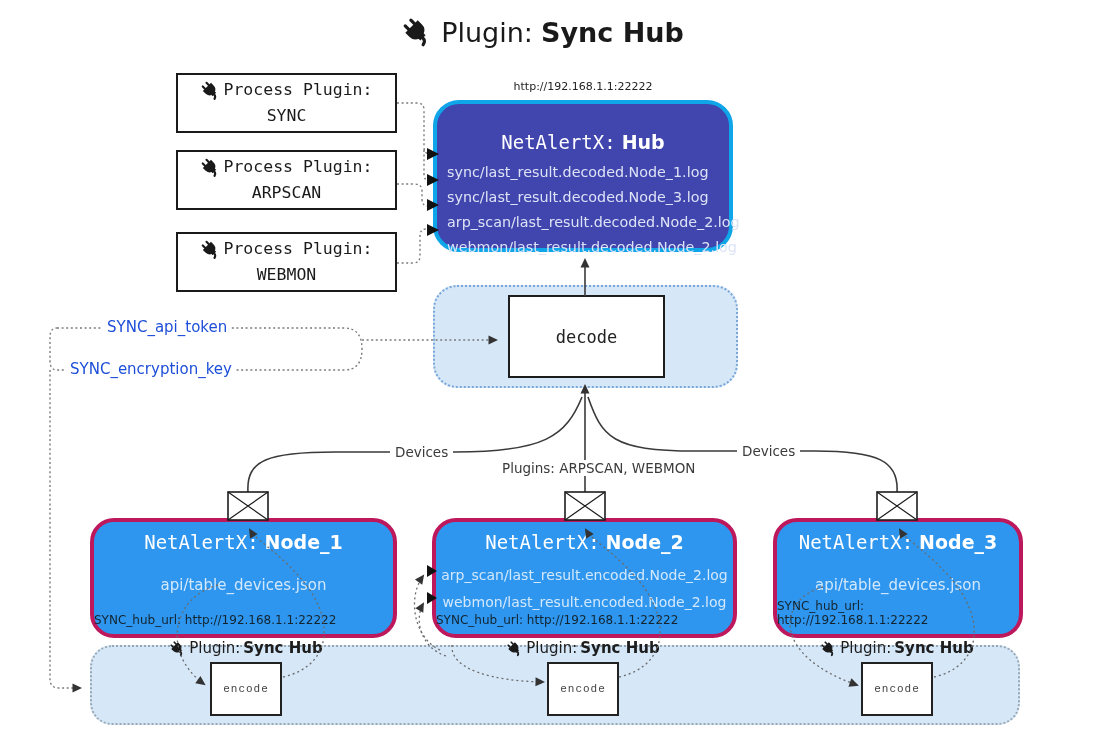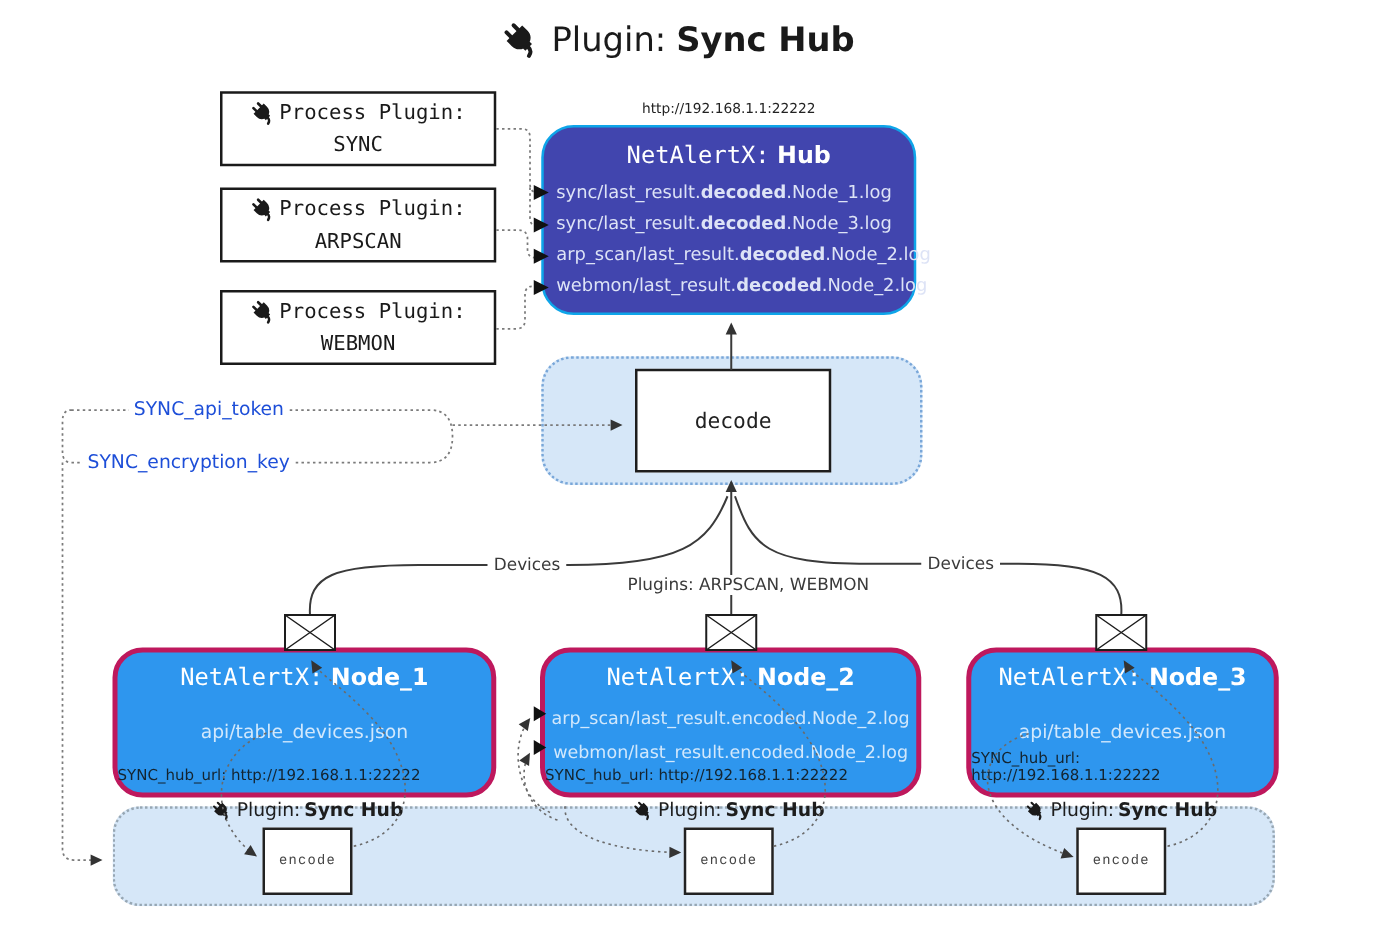--- a/index.html
+++ b/index.html
@@ -21,28 +21,28 @@
         border:2px solid #1a1a1a;box-sizing:border-box;z-index:1;
         font-family:"DejaVu Sans Mono",monospace;font-size:16.5px;color:#1a1a1a;
         display:flex;flex-direction:column;align-items:center;justify-content:center;}
   .pbox .l1{display:flex;align-items:center;gap:2px;line-height:26px;}
   .pbox .l2{line-height:26px;}
 
   
   .hub-url{position:absolute;left:433px;top:80px;width:300px;text-align:center;
            font-size:11px;color:#222;z-index:1;}
   .hub{position:absolute;left:433px;top:100px;width:300px;height:152px;box-sizing:border-box;
-       background:var(--hub-fill,#4145ae);border:2px solid #0ea5e9;border-radius:26px;z-index:1;
-       padding-top:8px;}
+       background:var(--hub-fill,#4145ae);border:4px solid #0ea5e9;border-radius:26px;z-index:1;
+       padding-top:24px;}
   .hub-title{text-align:center;line-height:28px;margin-bottom:4px;color:#fff;
              font-family:"DejaVu Sans Mono",monospace;font-size:19px;}
   .hub-title .b{font-family:"DejaVu Sans",sans-serif;font-weight:700;margin-left:6px;}
   .hub-row{position:relative;line-height:25px;padding-left:10px;font-size:14.3px;
            color:var(--hub-text,#dde3f6);white-space:nowrap;}
-  .hub-row b{font-weight:700;}
+  .hub-row b{font-weight:400;}
 
   
   .panel{position:absolute;box-sizing:border-box;background:var(--panel-fill,#d6e7f8);z-index:0;}
   .decode-panel{left:433px;top:285px;width:305px;height:103px;border:2px dotted #79a7d9;
                 border-radius:24px;}
   .decode-box{position:absolute;left:508px;top:295px;width:157px;height:83px;background:#fff;
               border:2px solid #1d1d1d;box-sizing:border-box;z-index:1;display:flex;
               align-items:center;justify-content:center;
               font-family:"DejaVu Sans Mono",monospace;font-size:17px;color:#222;}
 

